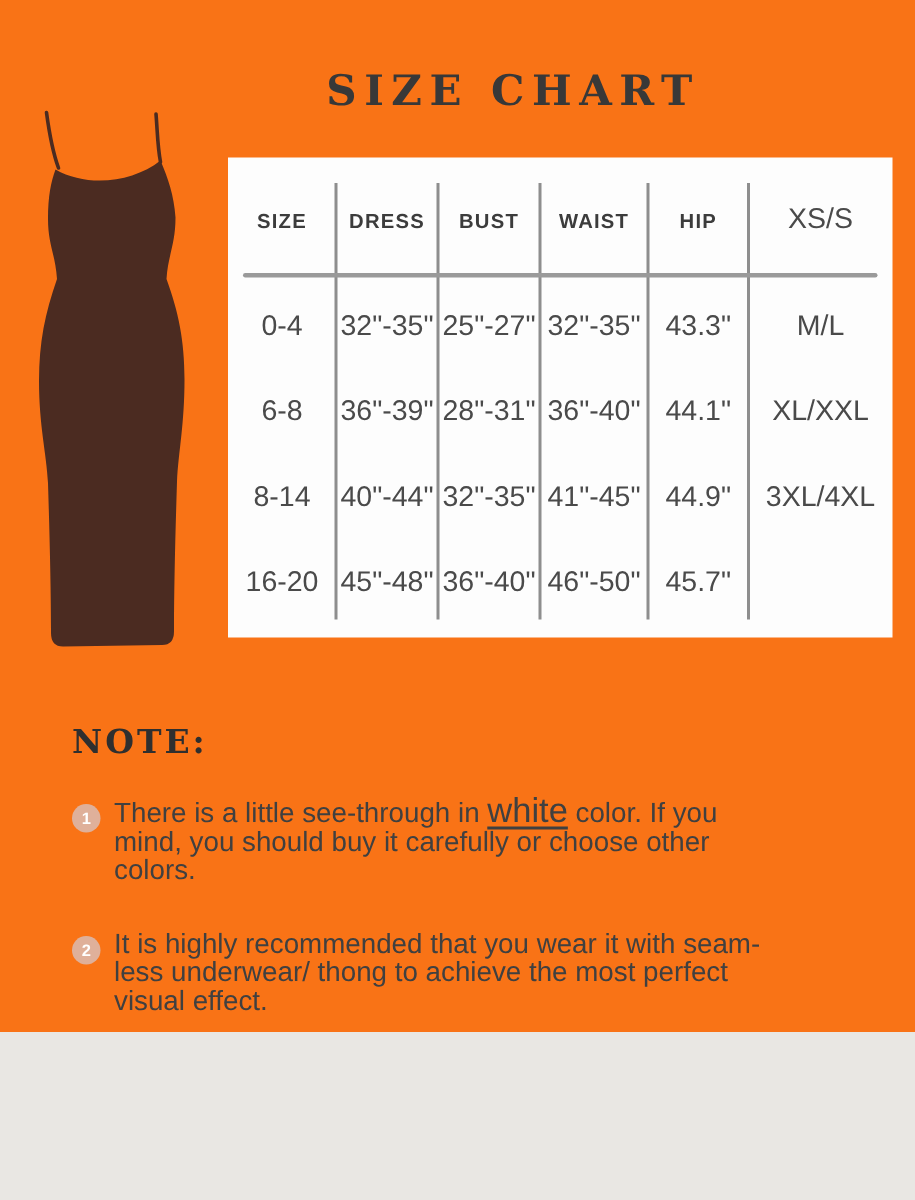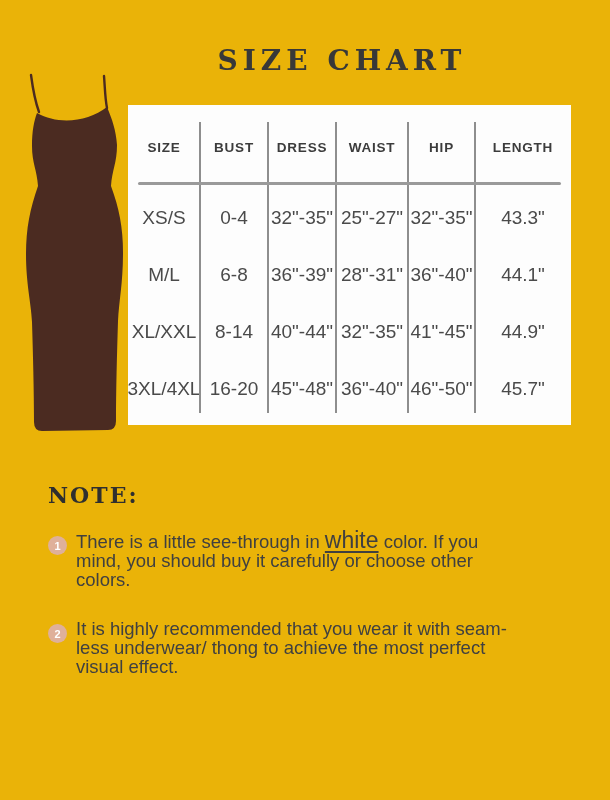--- a/index.html
+++ b/index.html
@@ -1,22 +1,22 @@
 <!DOCTYPE html>
 <html><head>
 <meta charset="utf-8">
 <style>
   * { margin: 0; padding: 0; box-sizing: border-box; }
   html, body { background: #e9e7e3; }
   .page {
     position: relative;
     width: 610px;
-    height: 800px;
+    height: 688px;
     margin: 0 auto;
-    background: #eab308;
+    background: #f97316;
     font-family: "Liberation Sans", "DejaVu Sans", sans-serif;
     overflow: hidden;
   }
 
   
   .title {
     position: absolute;
     top: 44px;
     left: 0;
     width: 100%;
@@ -34,21 +34,21 @@
     position: absolute;
     left: 0;
     top: 55px;
     width: 150px;
     height: 400px;
   }
 
   
   .panel {
     position: absolute;
-    left: 128px;
+    left: 152px;
     top: 105px;
     width: 443px;
     height: 320px;
     background: #fdfdfd;
   }
   .grid {
     position: absolute;
     inset: 0;
     display: grid;
     grid-template-columns: 72px 68px 68px 72px 67px 96px;
@@ -161,25 +161,24 @@
                C31,247 26,229 26,199
                C26,173 30,154 38,131
                C37,115 32,108 32,91
                C32,76 34,66 37,58 Z" fill="#4b2b21"></path>
     </svg>
   </div>
 
   <div class="panel">
     <div class="grid">
       <div class="cell th">SIZE</div>
+      <div class="cell th">DRESS</div>
       <div class="cell th">BUST</div>
-      <div class="cell th">DRESS</div>
       <div class="cell th">WAIST</div>
       <div class="cell th">HIP</div>
-      <div class="cell th">LENGTH</div>
 
       <div class="cell">XS/S</div>
       <div class="cell">0-4</div>
       <div class="cell">32"-35"</div>
       <div class="cell">25"-27"</div>
       <div class="cell">32"-35"</div>
       <div class="cell">43.3"</div>
 
       <div class="cell">M/L</div>
       <div class="cell">6-8</div>

